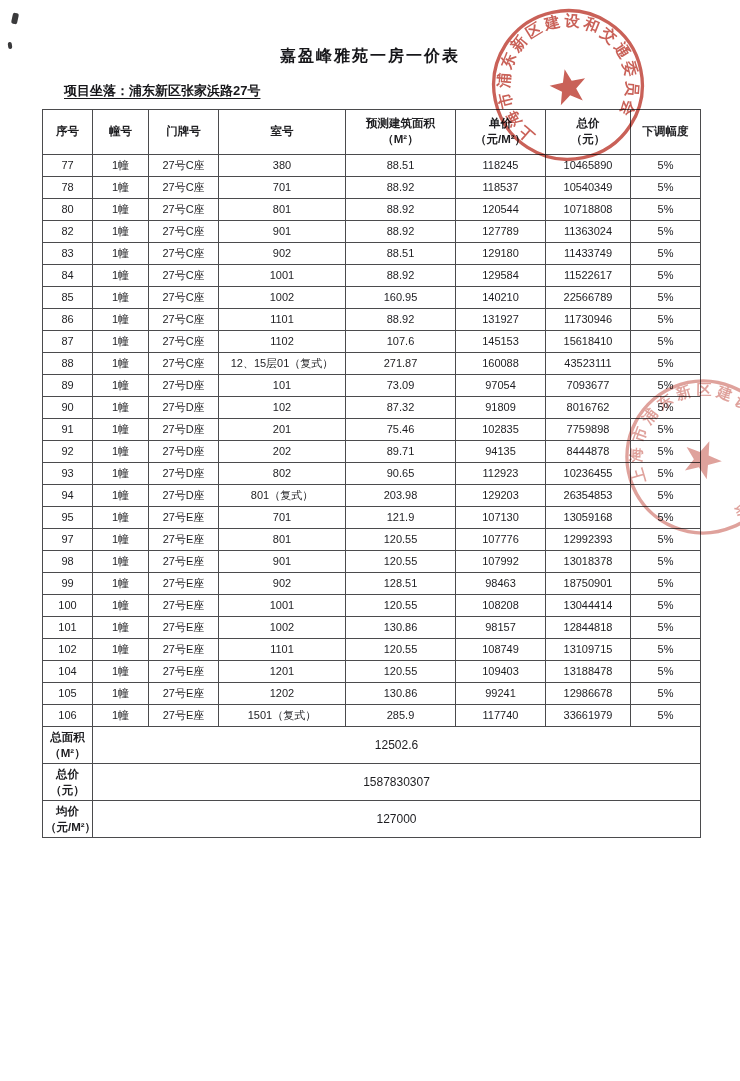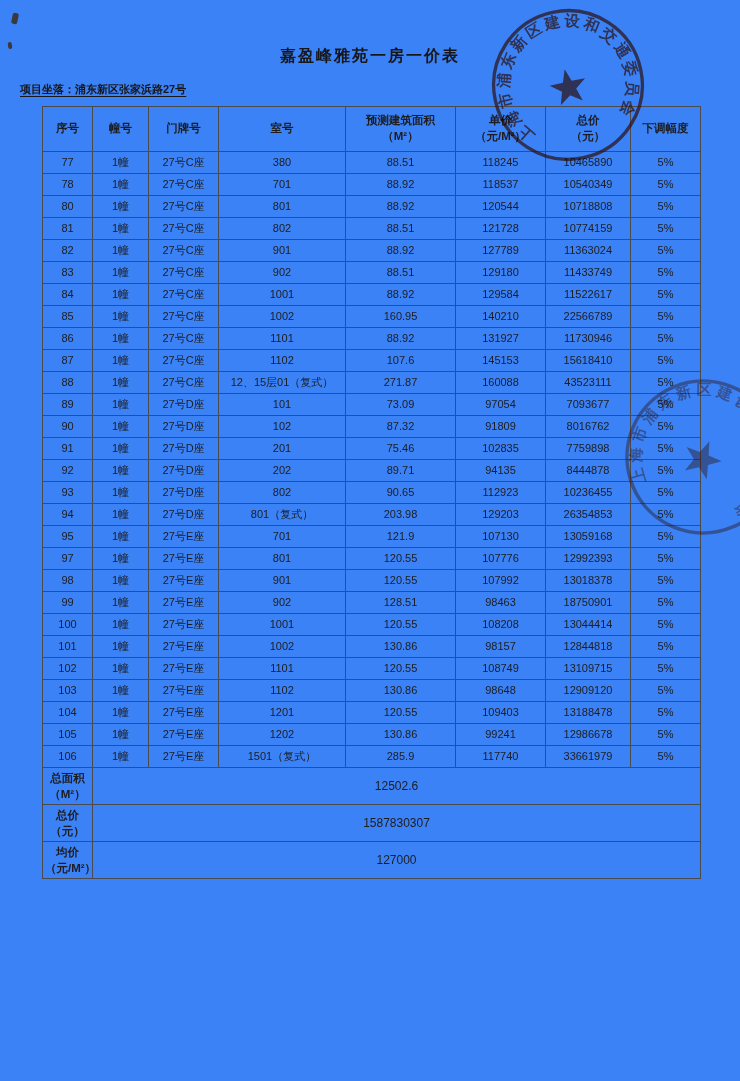--- a/index.html
+++ b/index.html
@@ -1,35 +1,35 @@
 <!DOCTYPE html>
 <html><head>
 <meta charset="utf-8">
 <style>
   html,body { margin:0; padding:0; background:#e9e9e7; }
   .page {
     position:relative;
     width:740px; height:1081px;
     margin:0 auto;
-    background:#3b82f6;
+    background:#ffffff;
     overflow:hidden;
     font-family:"Liberation Sans","DejaVu Sans",sans-serif;
     color:#1d1d20;
   }
   .doc-title {
     padding-top:46px;
     text-align:center;
     font-size:16px;
     font-weight:bold;
     letter-spacing:2px;
     color:#17171a;
   }
   .location-line {
-    margin:15px 0 9px 20px;
-    font-size:11px;
+    margin:15px 0 9px 64px;
+    font-size:13px;
     font-weight:bold;
     text-decoration:underline;
     text-underline-offset:3px;
     color:#17171a;
   }
   table.price-table {
     border-collapse:collapse;
     table-layout:fixed;
     width:658px;
     margin-left:42px;
@@ -152,30 +152,20 @@
           <td>80</td>
           <td>1幢</td>
           <td>27号C座</td>
           <td>801</td>
           <td>88.92</td>
           <td>120544</td>
           <td>10718808</td>
           <td>5%</td>
         </tr>
         <tr>
-          <td>81</td>
-          <td>1幢</td>
-          <td>27号C座</td>
-          <td>802</td>
-          <td>88.51</td>
-          <td>121728</td>
-          <td>10774159</td>
-          <td>5%</td>
-        </tr>
-        <tr>
           <td>82</td>
           <td>1幢</td>
           <td>27号C座</td>
           <td>901</td>
           <td>88.92</td>
           <td>127789</td>
           <td>11363024</td>
           <td>5%</td>
         </tr>
         <tr>
@@ -359,30 +349,20 @@
           <td>5%</td>
         </tr>
         <tr>
           <td>102</td>
           <td>1幢</td>
           <td>27号E座</td>
           <td>1101</td>
           <td>120.55</td>
           <td>108749</td>
           <td>13109715</td>
-          <td>5%</td>
-        </tr>
-        <tr>
-          <td>103</td>
-          <td>1幢</td>
-          <td>27号E座</td>
-          <td>1102</td>
-          <td>130.86</td>
-          <td>98648</td>
-          <td>12909120</td>
           <td>5%</td>
         </tr>
         <tr>
           <td>104</td>
           <td>1幢</td>
           <td>27号E座</td>
           <td>1201</td>
           <td>120.55</td>
           <td>109403</td>
           <td>13188478</td>

